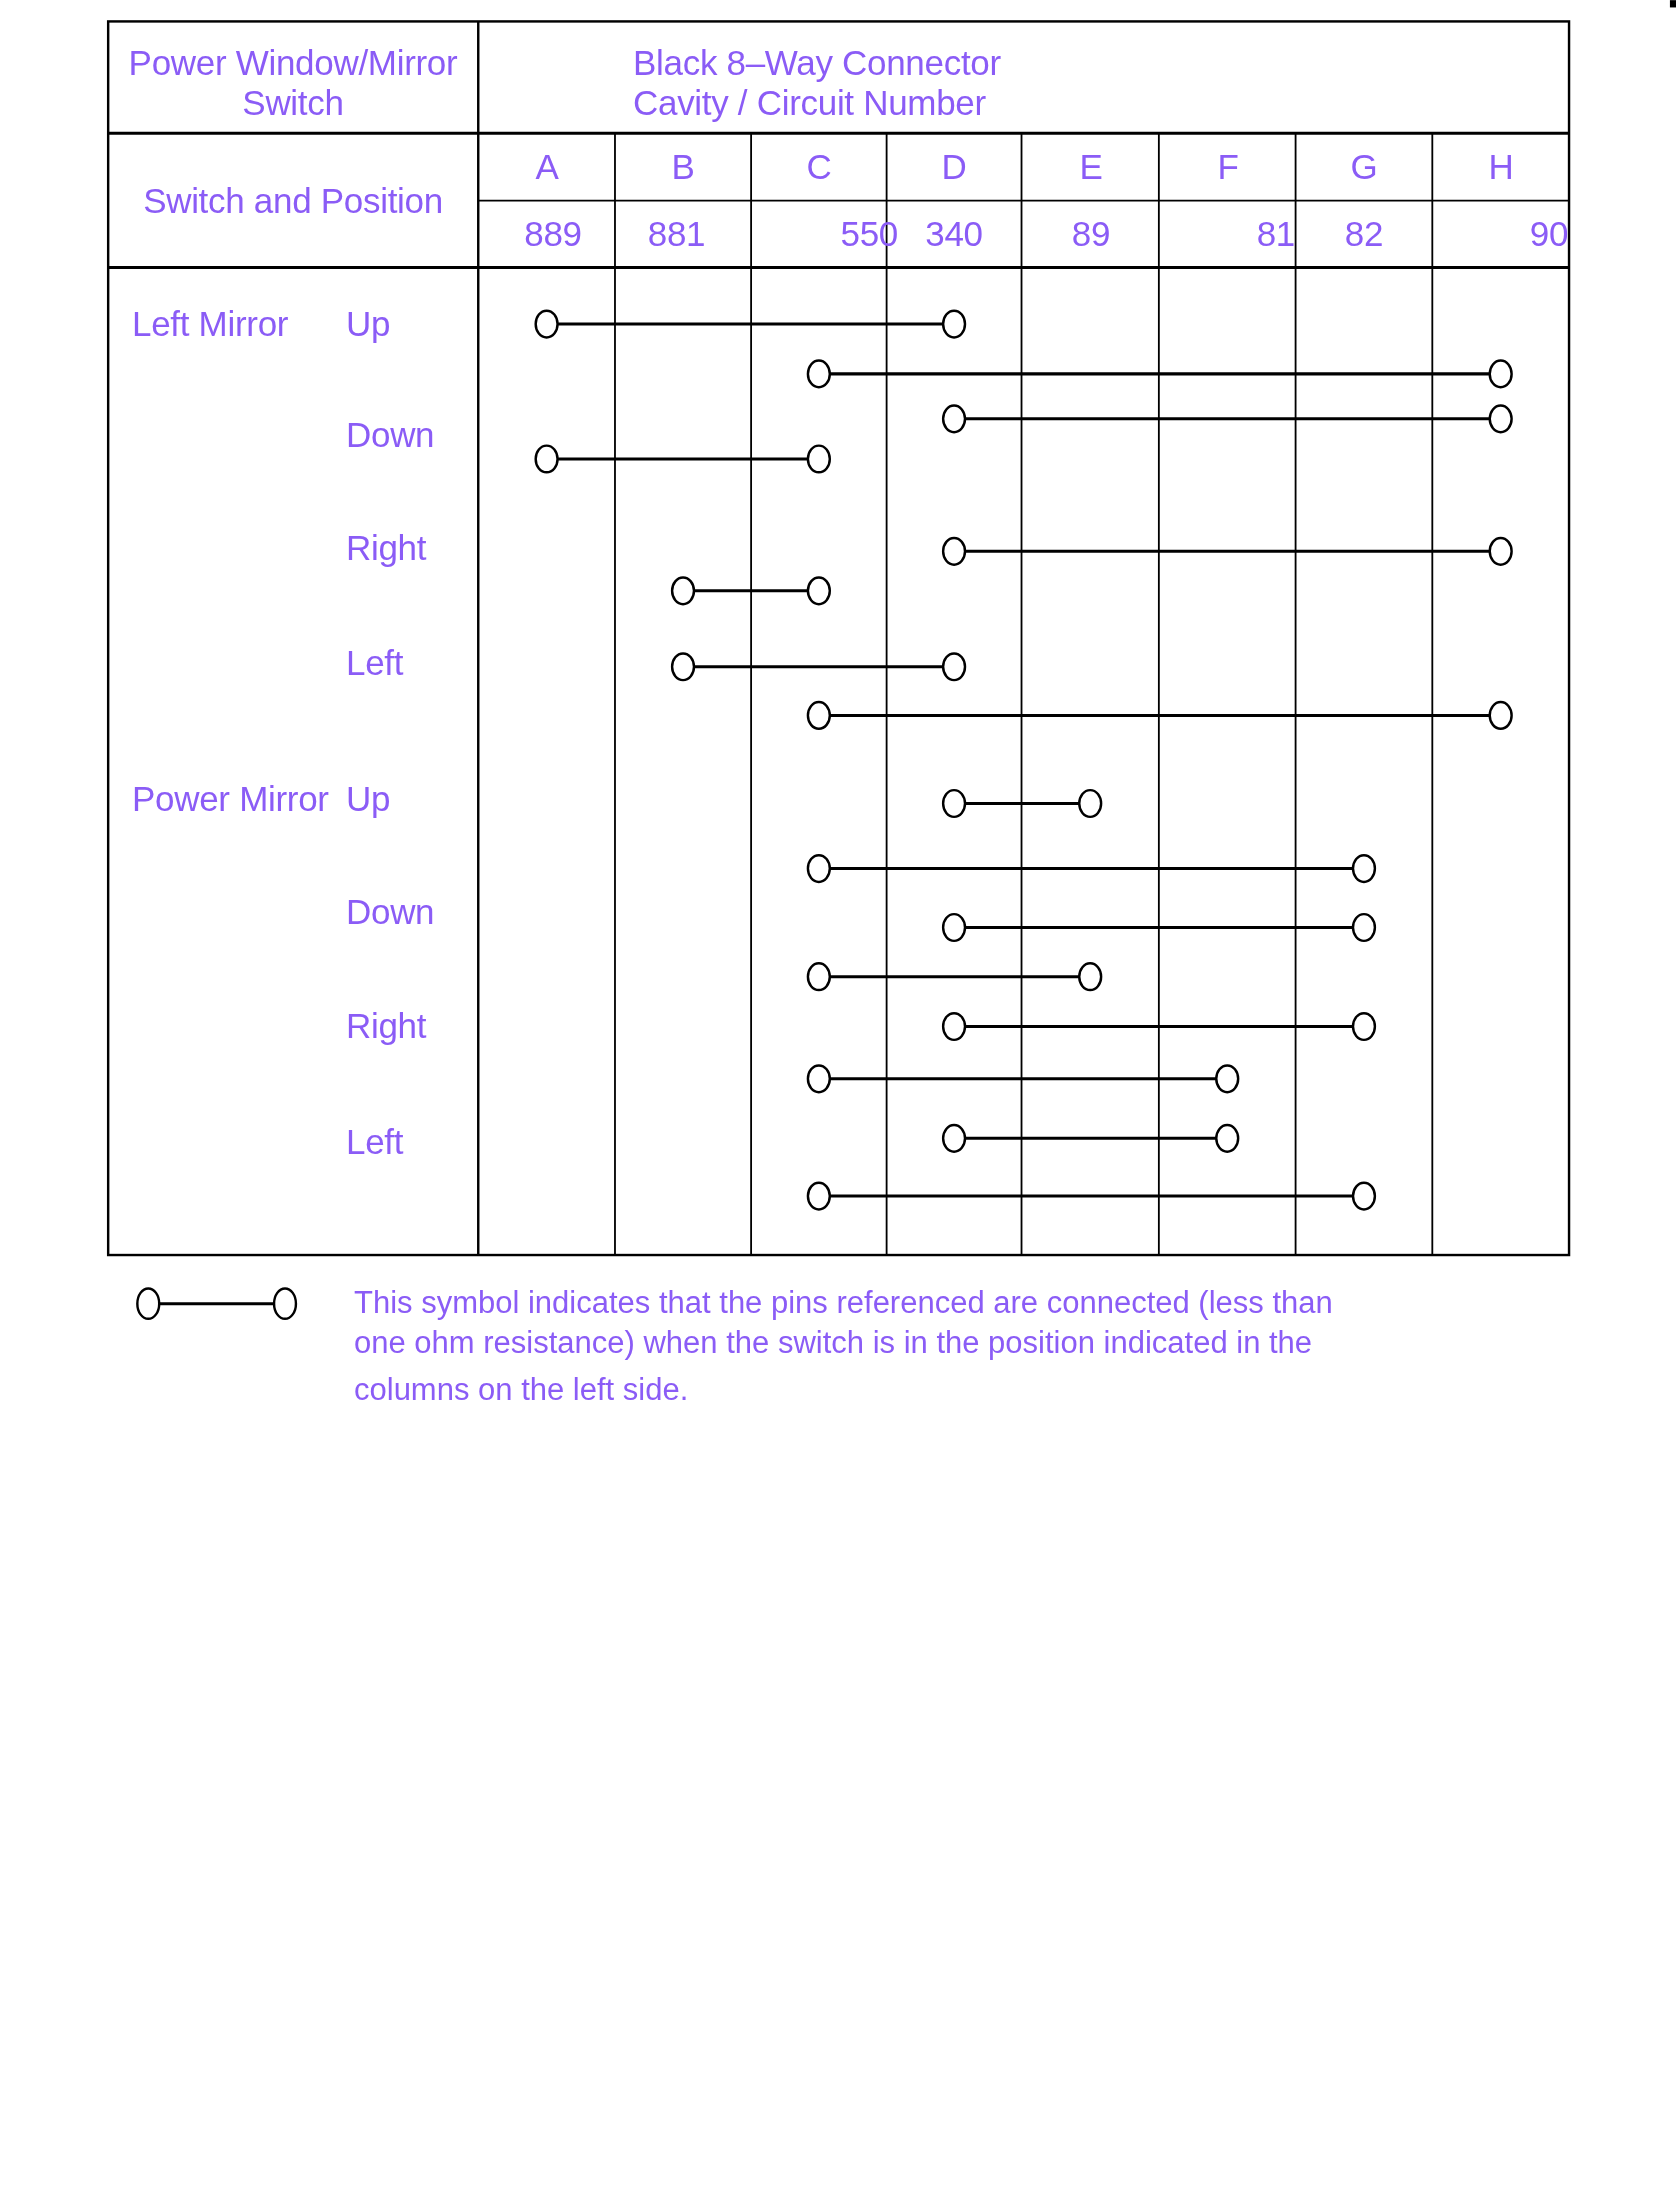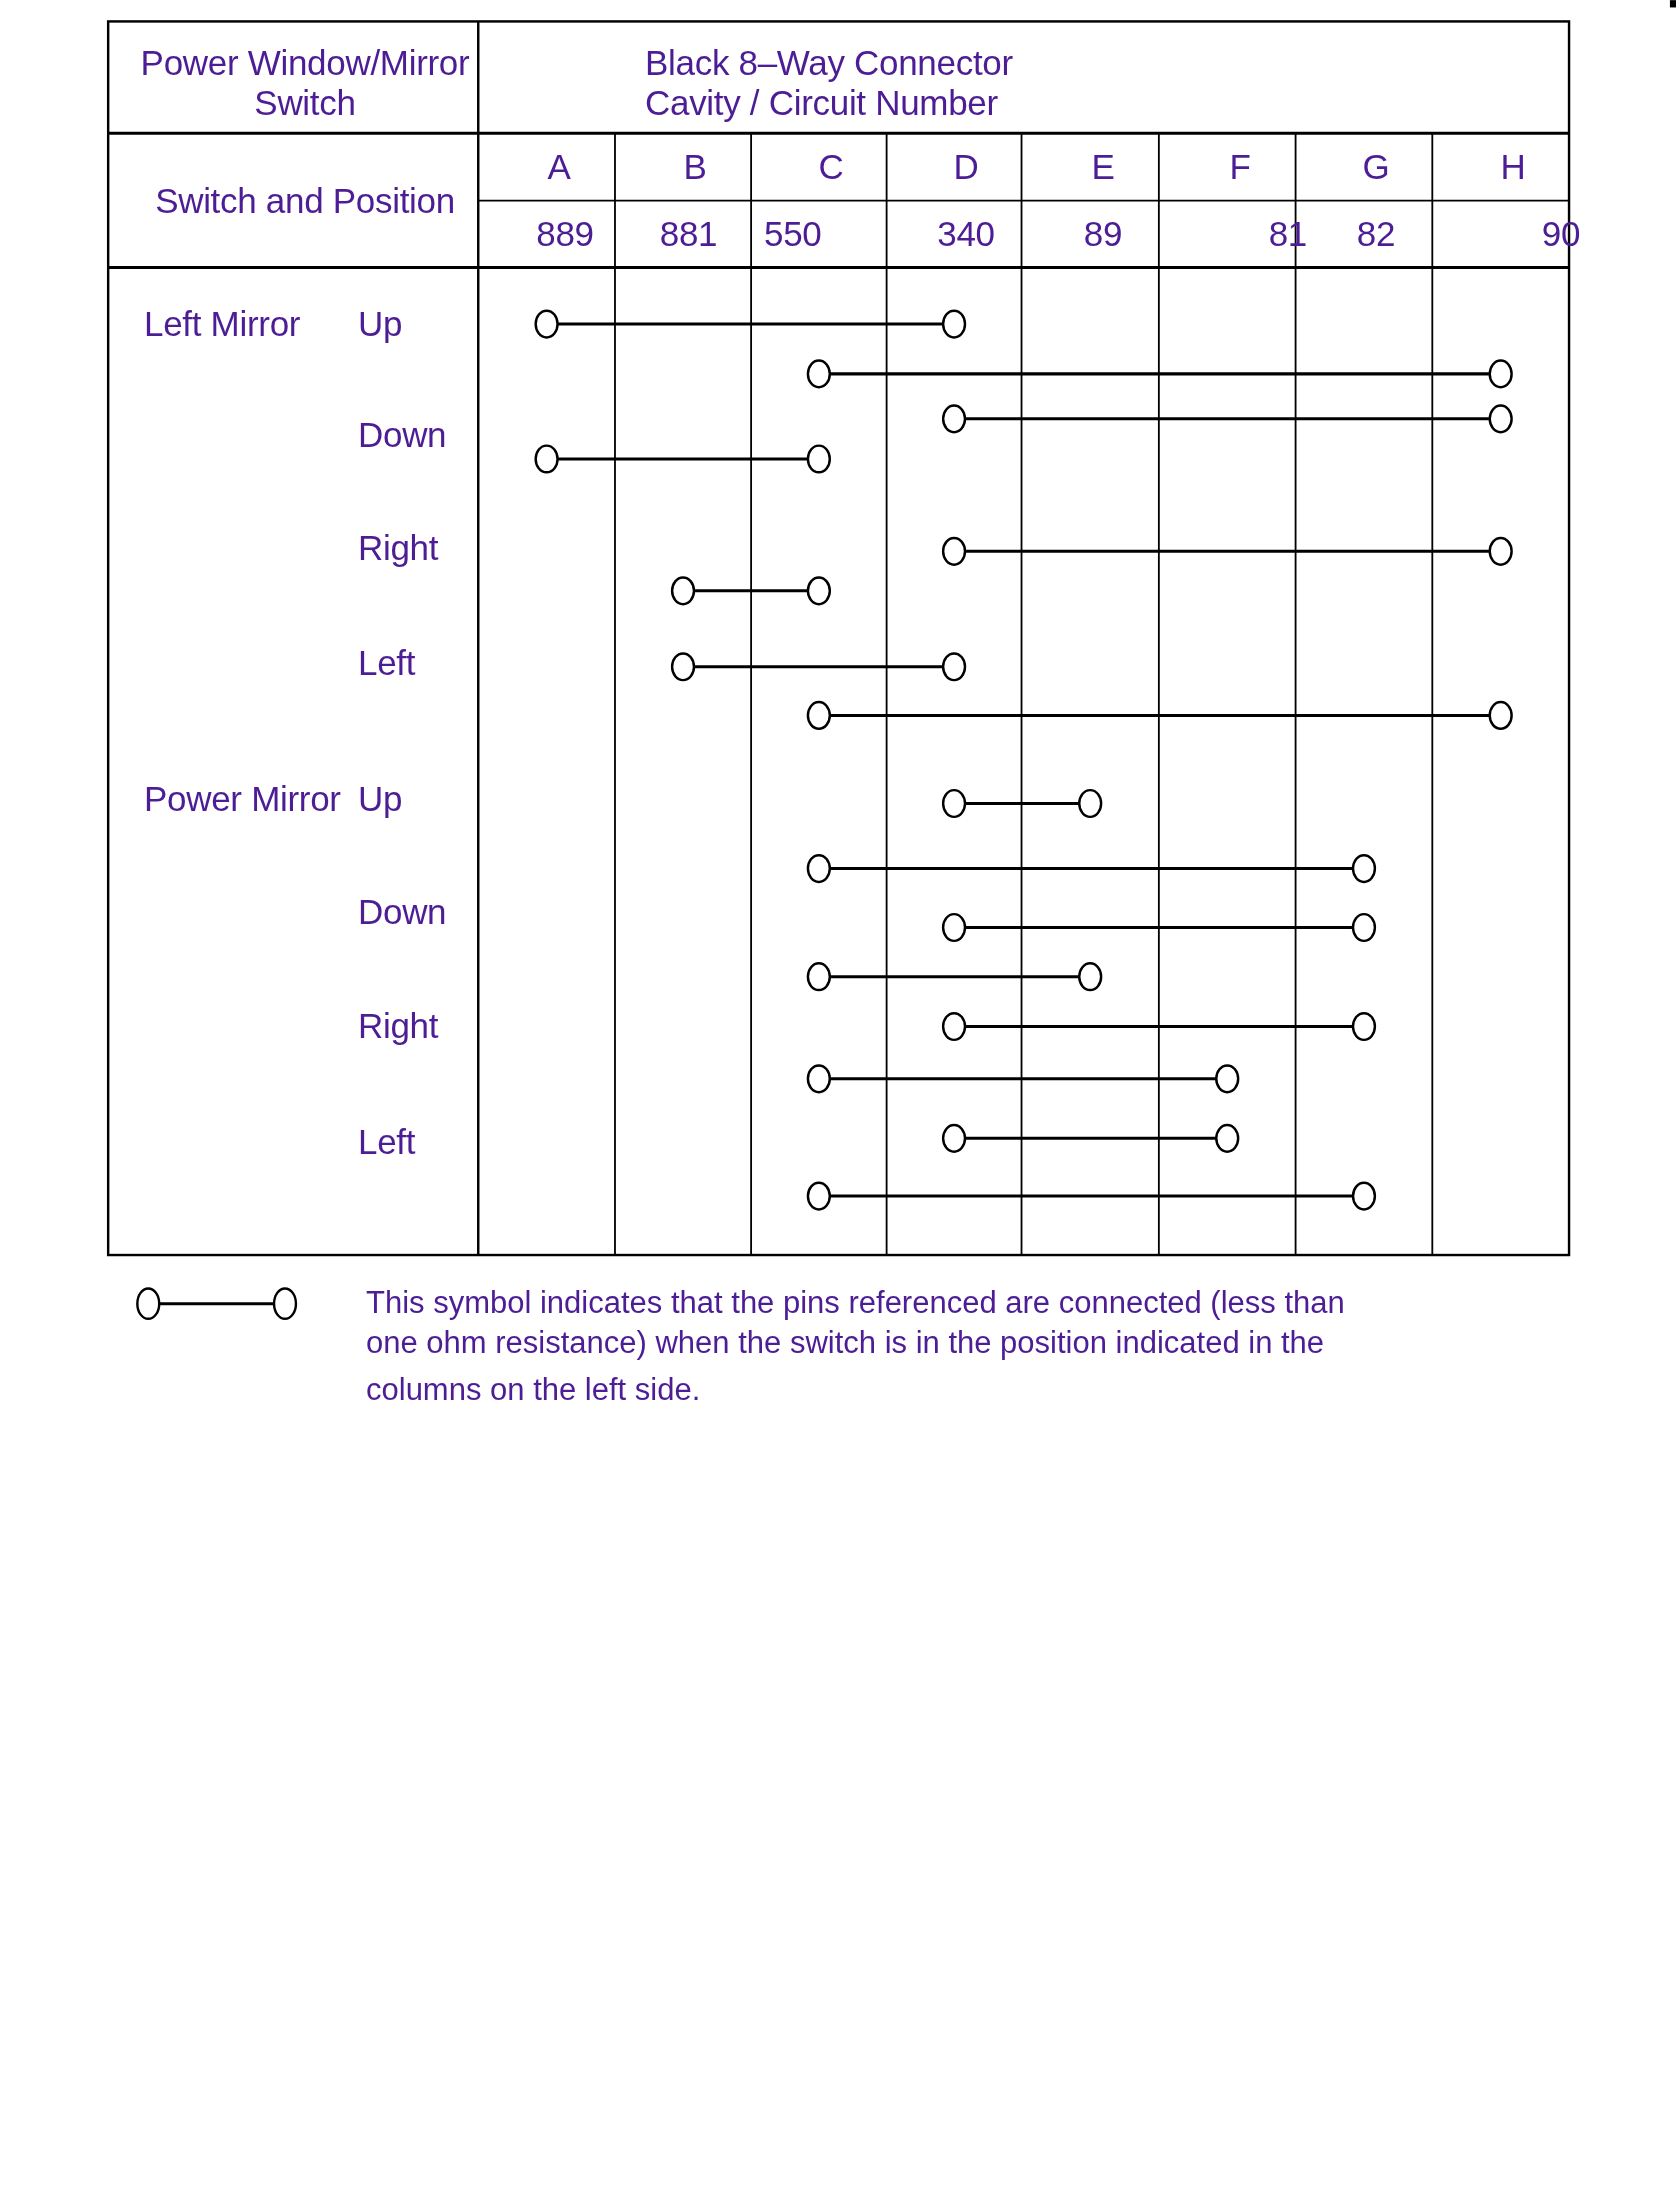--- a/index.html
+++ b/index.html
@@ -12,22 +12,21 @@
     overflow:hidden;
   }
   #gfx{position:absolute;left:0;top:0;}
   .t{
     position:absolute;
     transform:translateY(-50%);
     font-size:35px;
     letter-spacing:-0.3px;
     white-space:nowrap;
     line-height:1.15;
-    color:#4c1d95;
-    padding-left:12px;
+    color:#8b5cf6;
   }
   .legend-t{font-size:31px;letter-spacing:0;}
   #title-left-1,#title-left-2,#row-header{left:108px;width:370px;text-align:center;}
   #title-left-1{top:63px;}
   #title-left-2{top:103px;}
   #row-header{top:201px;}
   #title-right-1,#title-right-2{left:633px;}
   #title-right-1{top:63px;}
   #title-right-2{top:103px;}
   #legend-line-1{left:354px;top:1303px;}
@@ -113,21 +112,21 @@
   <div class="t" id="title-right-2">Cavity / Circuit Number</div>
 
   <div class="t" id="row-header">Switch and Position</div>
 
   <div id="text-layer">
       <div class="t" style="left: 480px; top: 167px; width: 134px; text-align: center;">A</div>
       <div class="t" style="left: 480px; top: 234px; width: 146px; text-align: center;">889</div>
       <div class="t" style="left: 616px; top: 167px; width: 134px; text-align: center;">B</div>
       <div class="t" style="left: 616px; top: 234px; width: 121px; text-align: center;">881</div>
       <div class="t" style="left: 752px; top: 167px; width: 134px; text-align: center;">C</div>
-      <div class="t" style="left: 752px; top: 234px; width: 146px; text-align: left;">550</div>
+      <div class="t" style="left: 752px; top: 234px; width: 146px; text-align: right;">550</div>
       <div class="t" style="left: 887px; top: 167px; width: 134px; text-align: center;">D</div>
       <div class="t" style="left: 887px; top: 234px; width: 134px; text-align: center;">340</div>
       <div class="t" style="left: 1024px; top: 167px; width: 134px; text-align: center;">E</div>
       <div class="t" style="left: 1024px; top: 234px; width: 134px; text-align: center;">89</div>
       <div class="t" style="left: 1161px; top: 167px; width: 134px; text-align: center;">F</div>
       <div class="t" style="left: 1161px; top: 234px; width: 134px; text-align: right;">81</div>
       <div class="t" style="left: 1297px; top: 167px; width: 134px; text-align: center;">G</div>
       <div class="t" style="left: 1297px; top: 234px; width: 134px; text-align: center;">82</div>
       <div class="t" style="left: 1434px; top: 167px; width: 134px; text-align: center;">H</div>
       <div class="t" style="left: 1434px; top: 234px; width: 134px; text-align: center; margin-left: 48px;">90</div>

